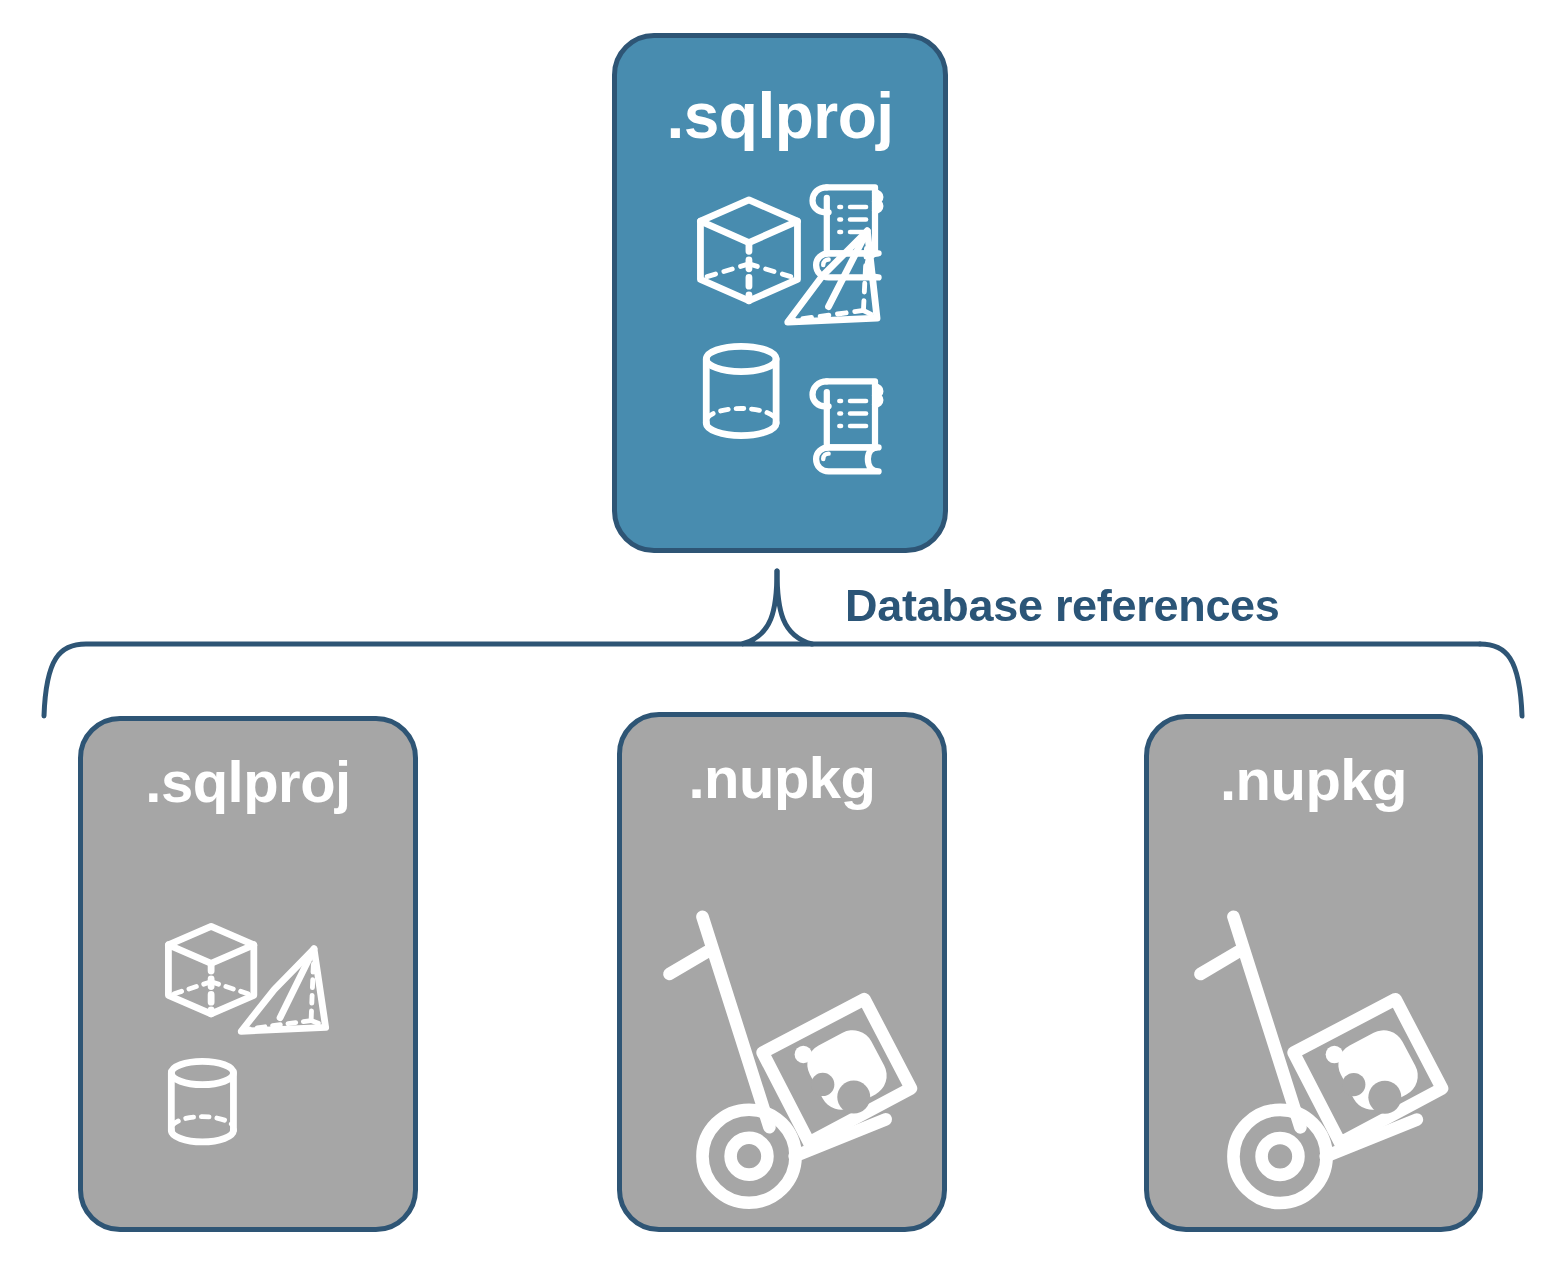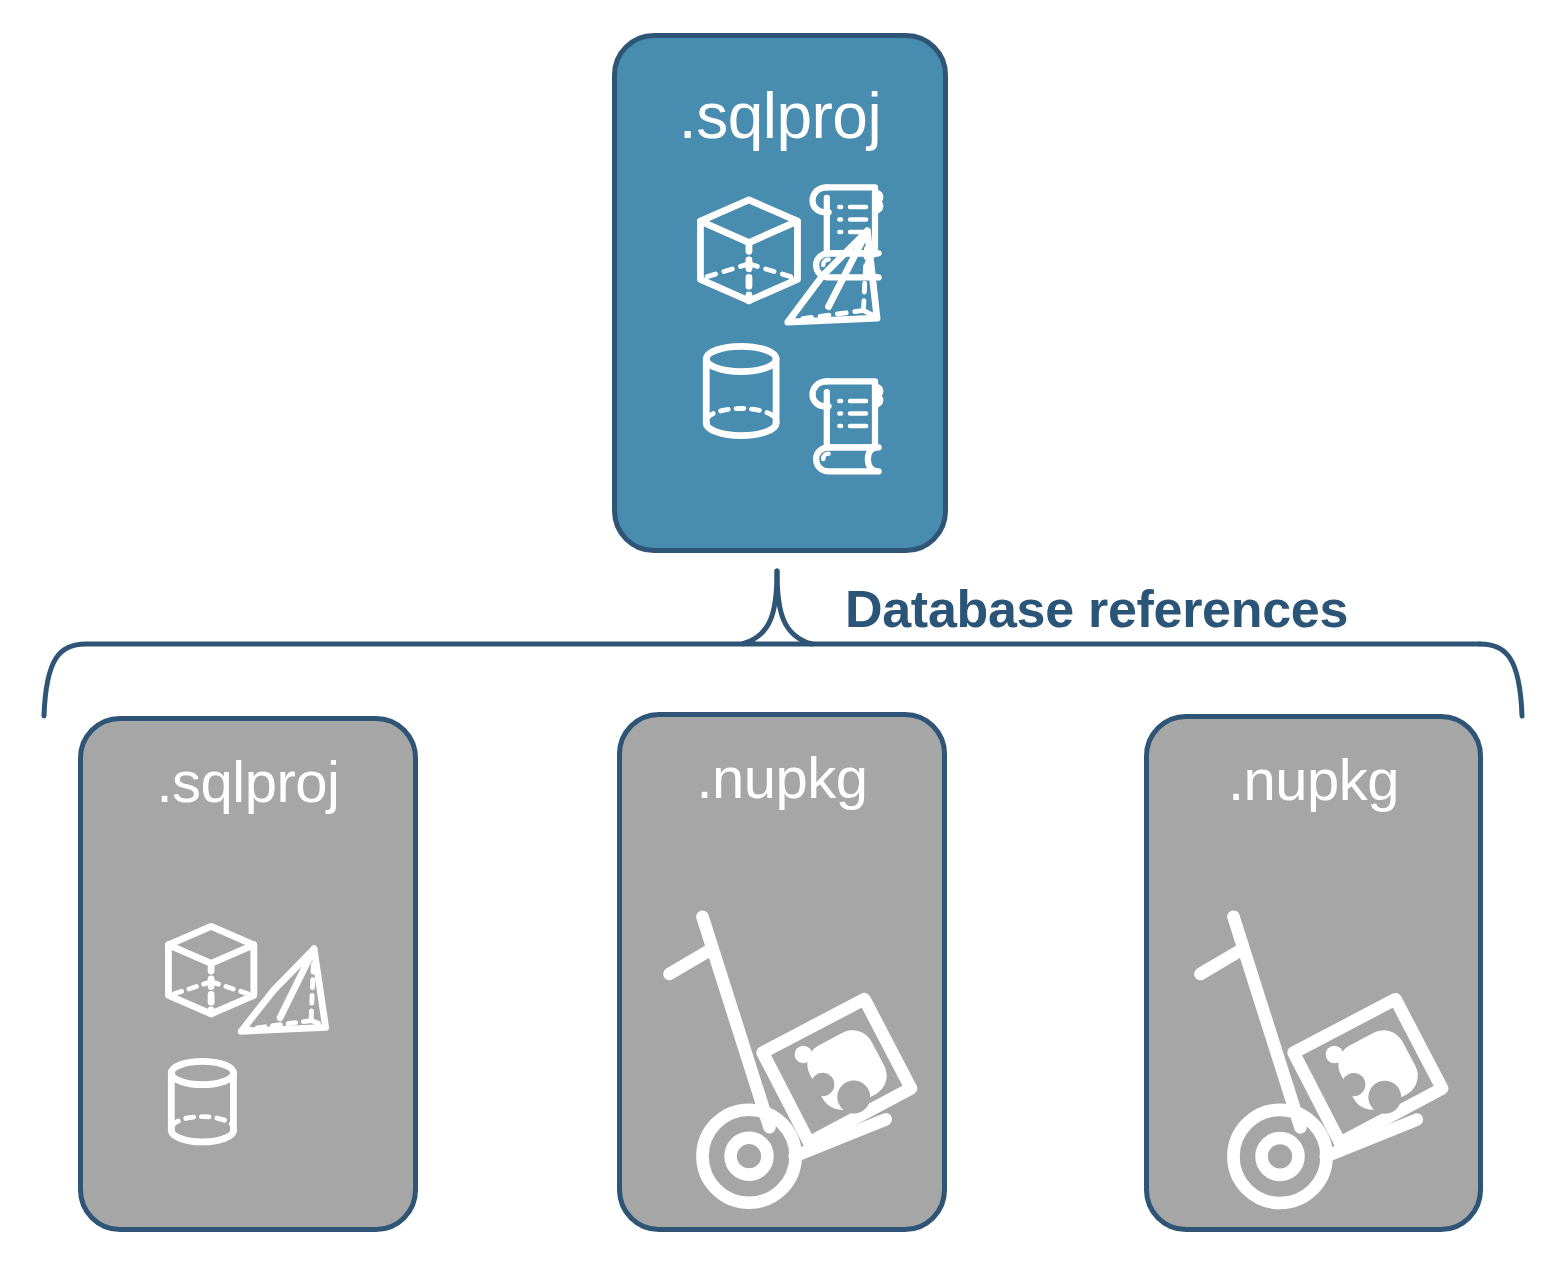--- a/index.html
+++ b/index.html
@@ -33,21 +33,21 @@
   .node.secondary {
     background: #a6a6a6;
   }
 
   .node-label {
     position: absolute;
     left: 0;
     right: 0;
     text-align: center;
     color: #ffffff;
-    font-weight: normal;
+    font-weight: bold;
     letter-spacing: -0.5px;
     line-height: 1;
     user-select: none;
   }
   .node-top .node-label {
     top: 46px;
     font-size: 64px;
   }
   .node-bottom .node-label {
     top: 32px;
@@ -71,21 +71,21 @@
     width: 1566px;
     height: 210px;
     pointer-events: none;
   }
 
   
   #bracket-caption {
     position: absolute;
     left: 845px;
     top: 583px;
-    font-size: 52px;
+    font-size: 45px;
     font-weight: bold;
     color: #2b5577;
     letter-spacing: -0.3px;
     white-space: nowrap;
     line-height: 1;
   }
 </style>
 </head>
 <body>
 

